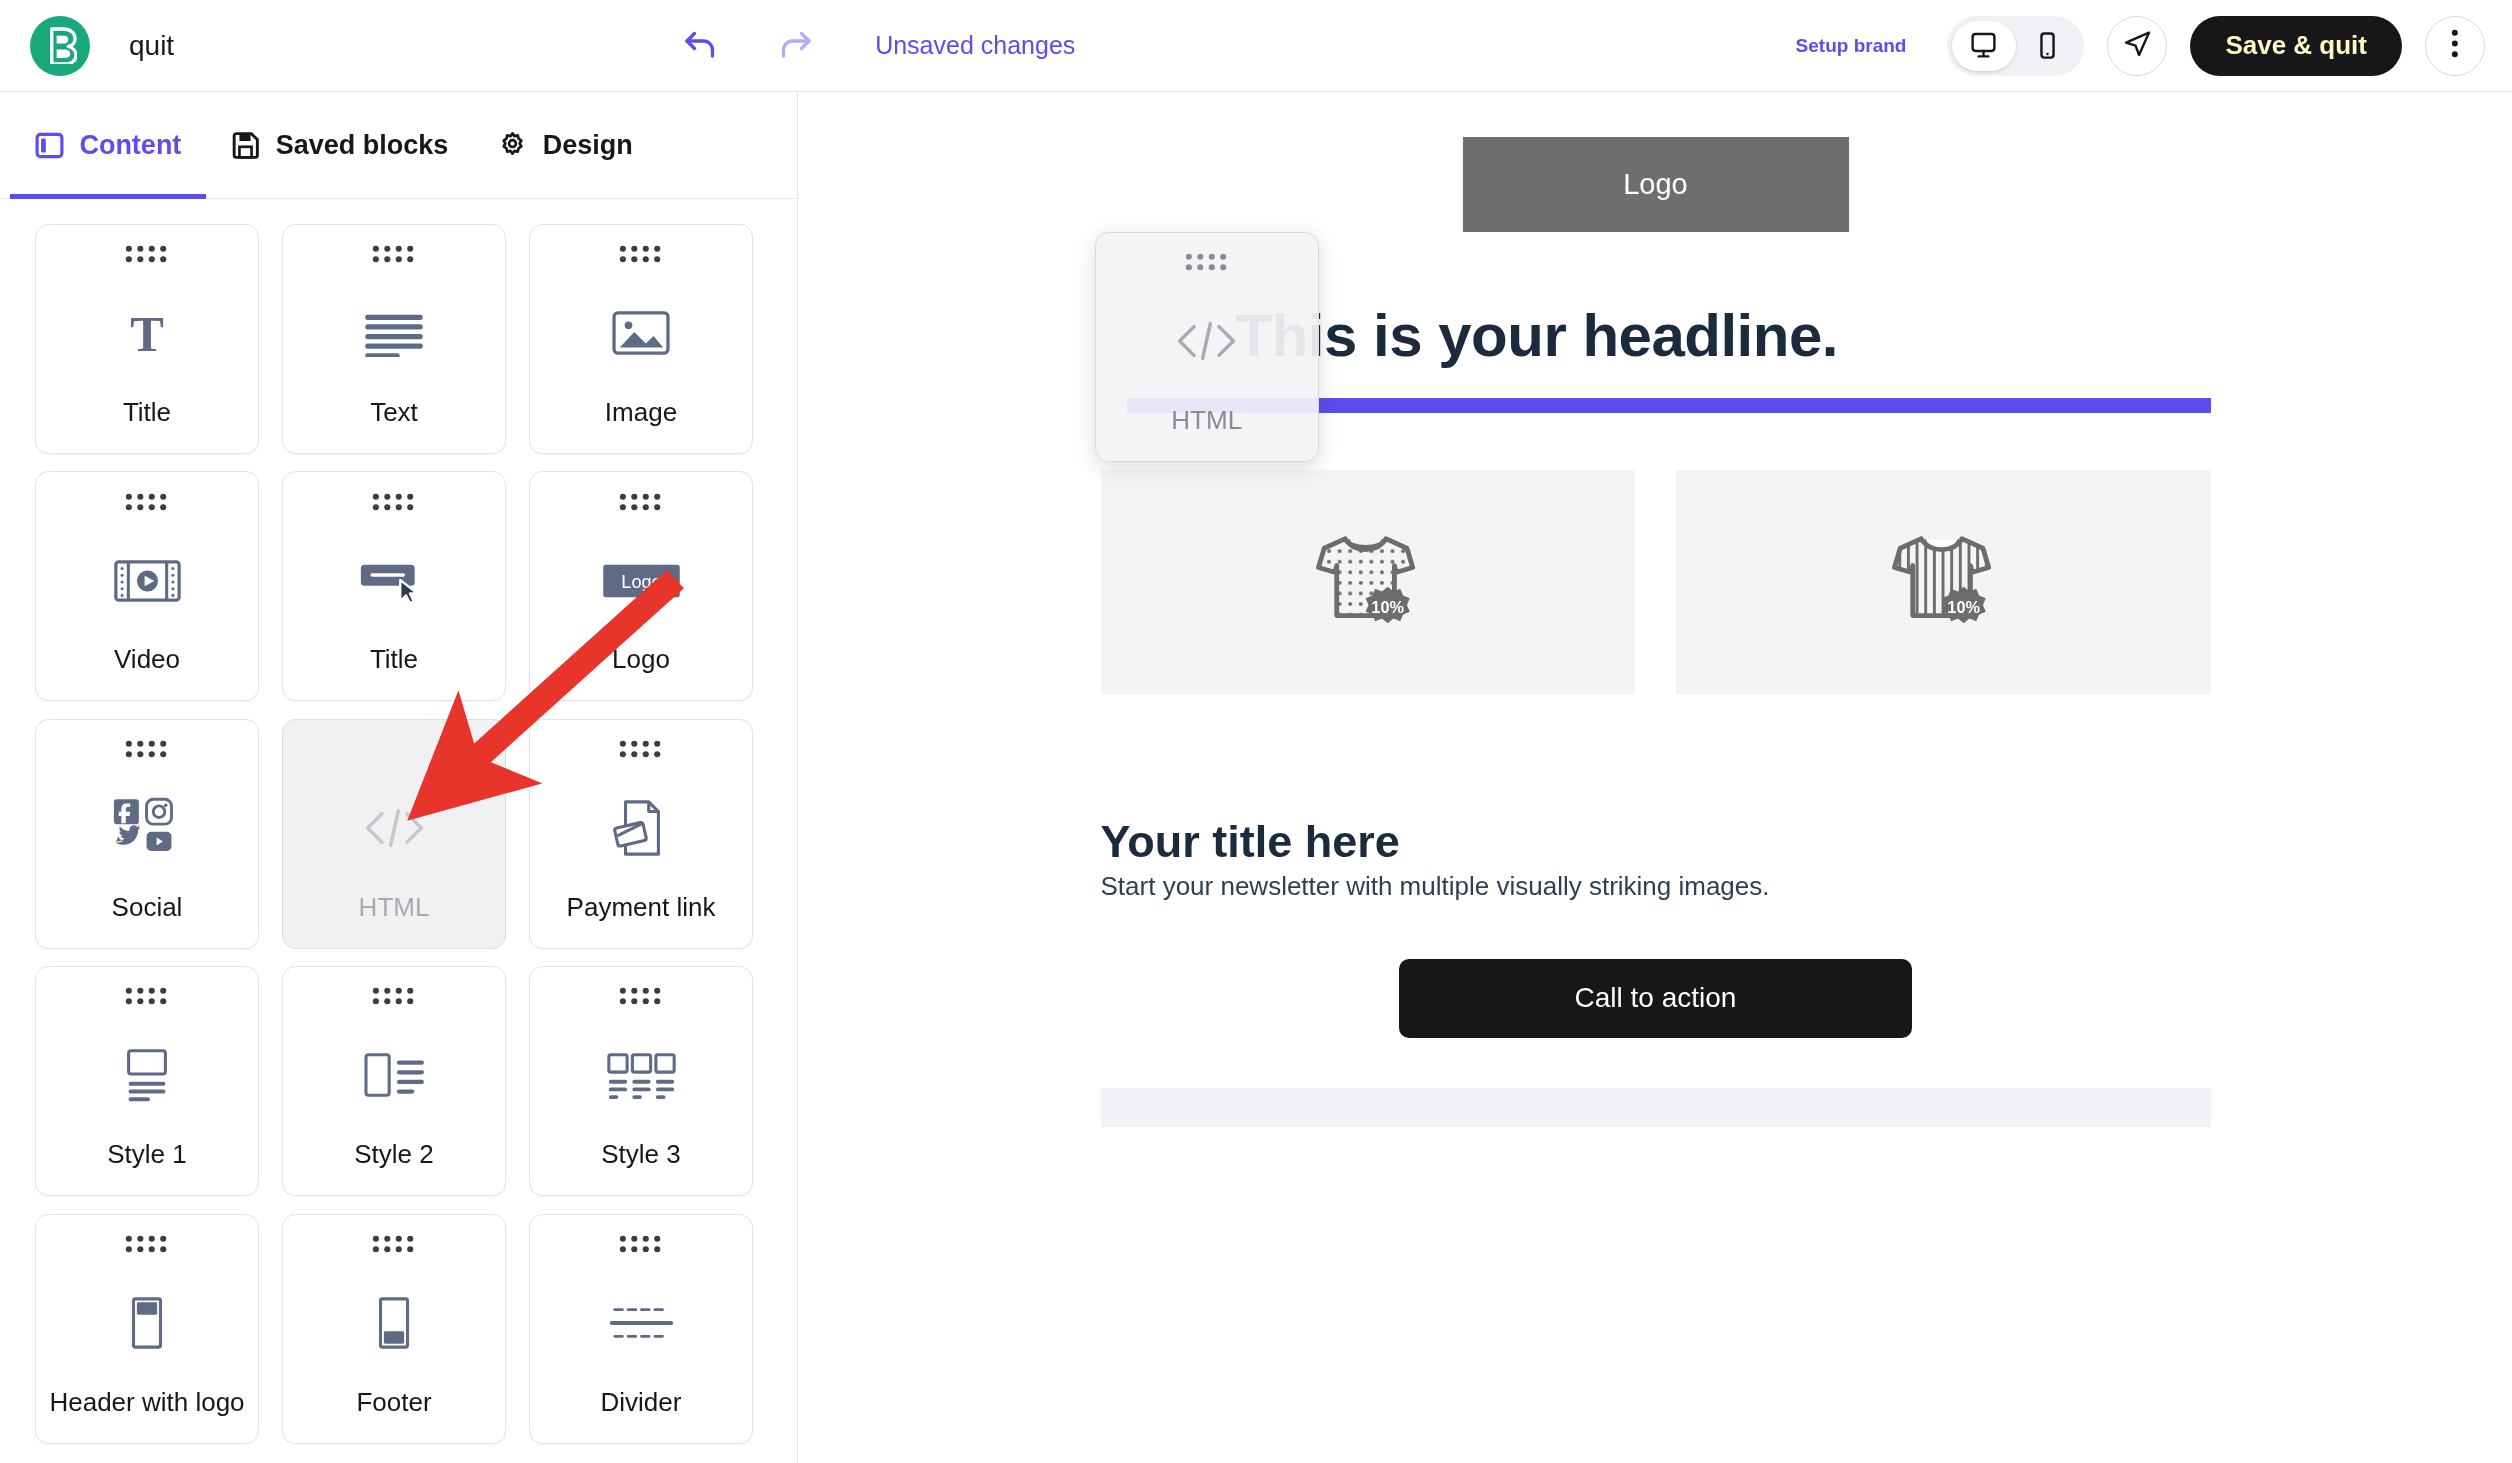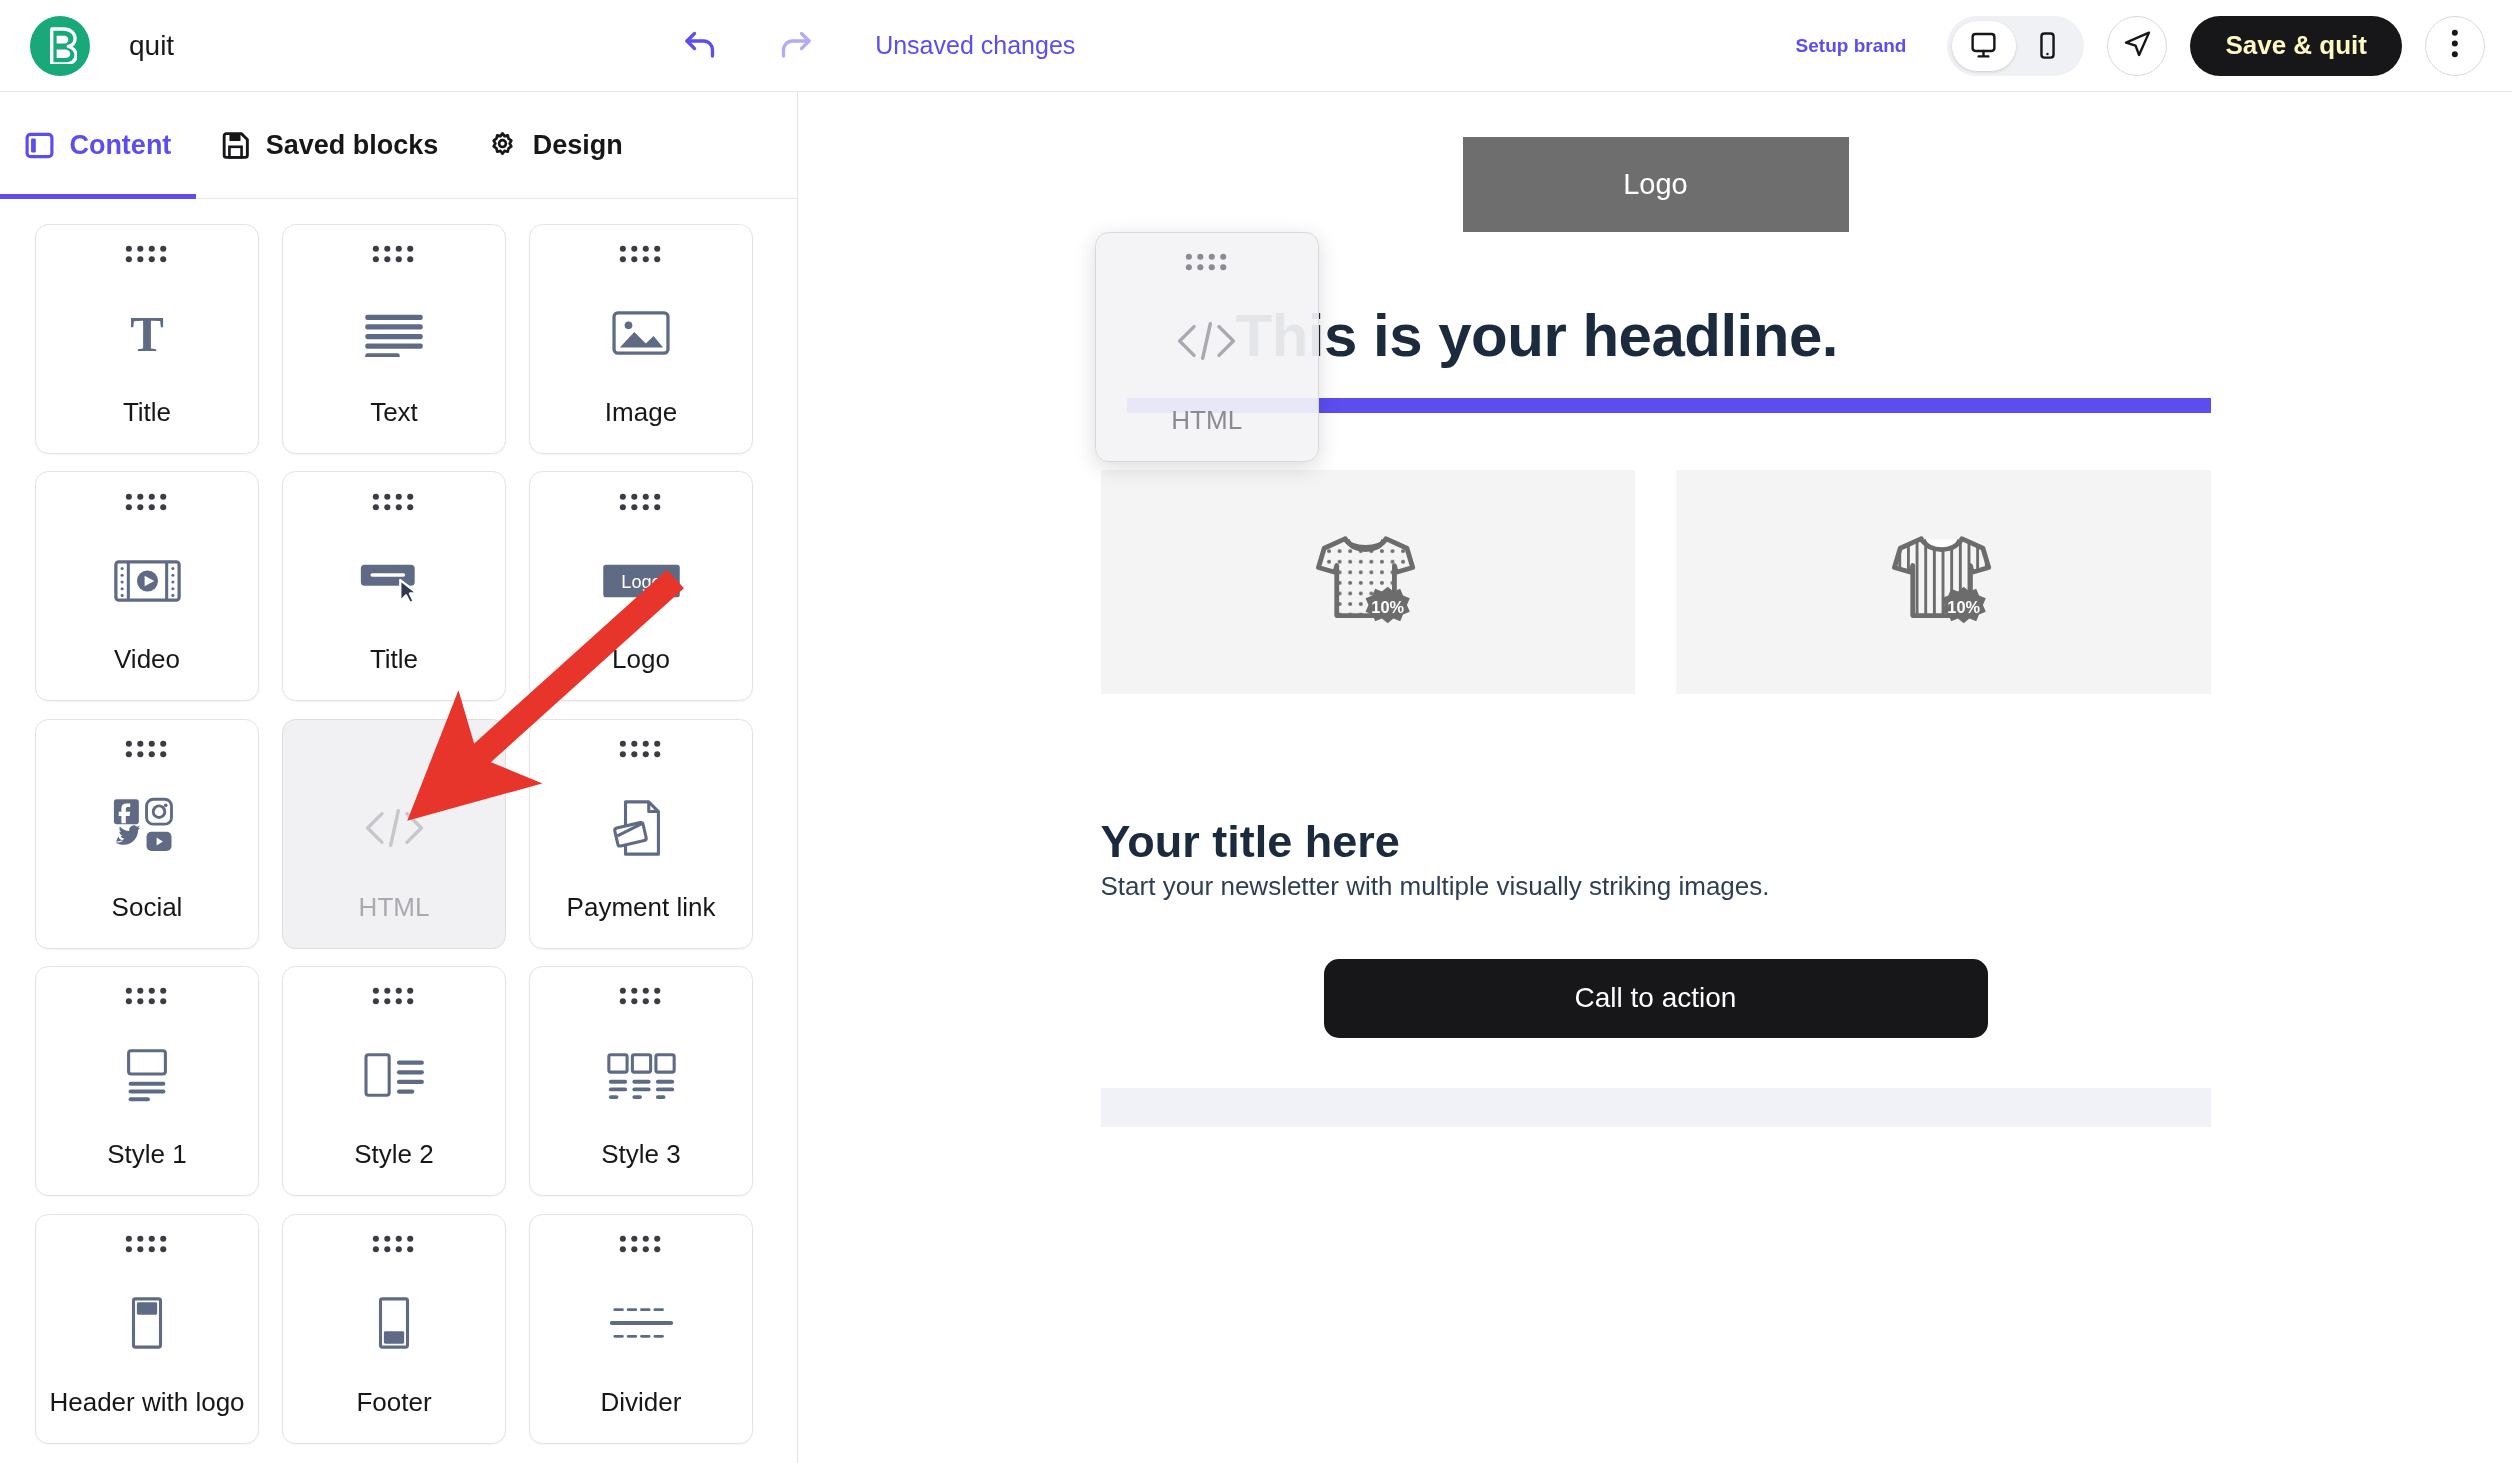--- a/index.html
+++ b/index.html
@@ -77,21 +77,21 @@
   
   .left-panel {
     position: absolute; top: 92px; left: 0;
     width: 798px; height: 1371px;
     background: #fff;
     border-right: 1px solid #e3e4e8;
   }
   .tabs {
     height: 107px;
     display: flex; align-items: center;
-    padding-left: 0;
+    padding-left: 10px;
     border-bottom: 1px solid #e8e9ec;
   }
   .tab {
     display: flex; align-items: center; gap: 15.4px;
     height: 107px; padding: 0 25px;
     font-size: 27px; font-weight: 700; color: #17171a;
     cursor: pointer; position: relative;
   }
   .tab.active { color: #5c4df0; }
   .tab.active::after {
@@ -174,22 +174,22 @@
   }
   .section-title {
     margin-top: 122px;
     font-size: 45px; font-weight: 700; color: #1b2a3d;
   }
   .para {
     font-size: 26px; color: #2f3f52; line-height: 1.45;
   }
   .para.second { margin-top: 42px; }
   .cta {
-    margin: 53px auto 0; width: 664px; height: 79px;
-    background: #17171a; color: #fff; border-radius: 15px;
+    margin: 53px auto 0; width: 513px; height: 79px;
+    background: #17171a; color: #fff; border-radius: 10px;
     display: flex; align-items: center; justify-content: center;
     font-size: 28px; cursor: pointer;
   }
   .footer-strip {
     margin-top: 50px; height: 39px; background: #f1f2f7;
     width: 1110px;
   }
 
   
   .arrow-overlay {

